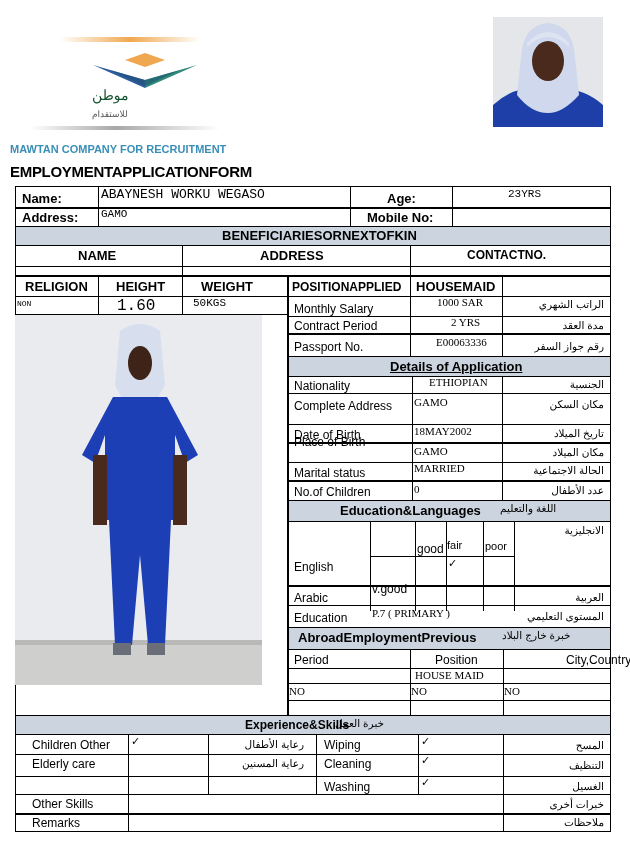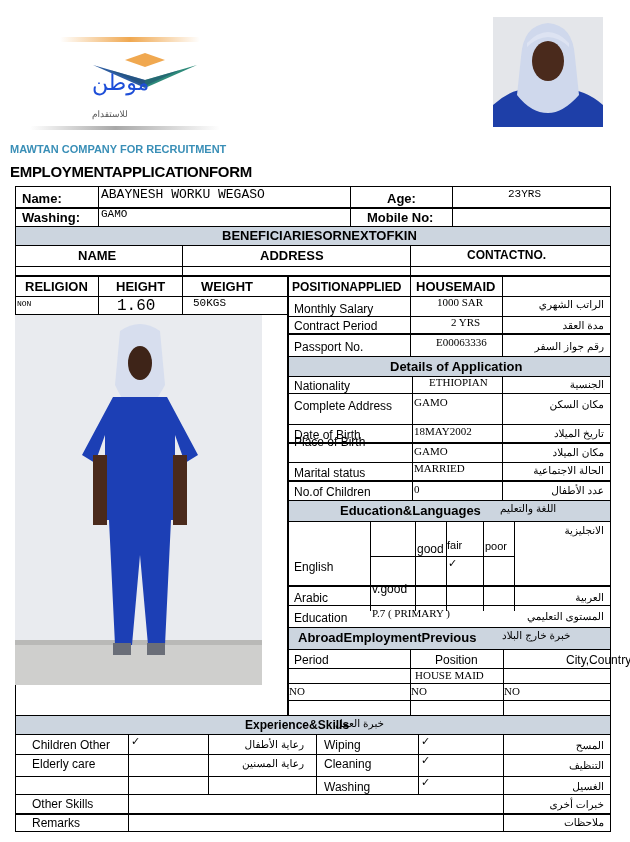--- a/index.html
+++ b/index.html
@@ -14,21 +14,21 @@
   .vl2 { position: absolute; background: #000; width: 2px; }
   .t { position: absolute; white-space: nowrap; line-height: 1; }
   .ar { direction: rtl; text-align: right; }
 
   
   .logo-wrap { left: 30px; top: 30px; width: 190px; height: 105px; }
   .logo-bar-top { left: 30px; top: 7px; width: 140px; height: 5px; border-radius: 3px;
     background: linear-gradient(90deg, rgba(240,170,80,0) 0%, #f0a850 50%, rgba(240,170,80,0) 100%); }
   .logo-bar-bot { left: 0; top: 96px; width: 190px; height: 4px; border-radius: 2px;
     background: linear-gradient(90deg, rgba(150,150,150,0) 0%, #a8a8a8 45%, rgba(150,150,150,0) 100%); }
-  .logo-ar1 { left: 62px; top: 42px; font-size: 22px; color: #1d4ed8; direction: rtl; }
+  .logo-ar1 { left: 62px; top: 58px; font-size: 14px; color: #14532d; direction: rtl; }
   .logo-ar2 { left: 62px; top: 80px; font-size: 9px; color: #555; direction: rtl; }
 
   .company { left: 10px; top: 144px; font-size: 11px; font-weight: bold; color: #3a8fb7; }
   .form-title { left: 10px; top: 164px; font-size: 15px; font-weight: bold; letter-spacing: -0.3px; }
 
   .photo-small { left: 493px; top: 17px; width: 110px; height: 110px; background: #e6e8ec; overflow: hidden; }
   .photo-big { left: 15px; top: 315px; width: 247px; height: 370px; background: #e8eaee; overflow: hidden; }
 
   .lbl-b { font-weight: bold; font-size: 13px; }
   .sec-title { font-weight: bold; font-size: 13px; }
@@ -72,21 +72,21 @@
 <div class="vl" style="left:98px;top:186px;height:40px;"></div>
 <div class="vl" style="left:350px;top:186px;height:40px;"></div>
 <div class="vl" style="left:452px;top:186px;height:40px;"></div>
 <div class="vl" style="left:610px;top:186px;height:40px;"></div>
 
 <div class="t lbl-b" style="left:22px;top:192px;">Name:</div>
 <div class="t serif" style="left:101px;top:188px;font-size:13px;">ABAYNESH WORKU  WEGASO</div>
 <div class="t lbl-b" style="left:387px;top:192px;">Age:</div>
 <div class="t serif" style="left:508px;top:189px;font-size:11px;">23YRS</div>
 
-<div class="t lbl-b" style="left:22px;top:211px;">Washing:</div>
+<div class="t lbl-b" style="left:22px;top:211px;">Address:</div>
 <div class="t serif" style="left:101px;top:209px;font-size:11px;">GAMO</div>
 <div class="t lbl-b" style="left:367px;top:211px;">Mobile No:</div>
 <div class="t serif" style="left:458px;top:209px;font-size:11px;"></div>
 
 <div class="abs hdr-fill" style="left:15px;top:226px;width:595px;height:19px;"></div>
 <div class="hl" style="left:15px;top:226px;width:595px;"></div>
 <div class="t sec-title" style="left:222px;top:229px;">BENEFICIARIESORNEXTOFKIN</div>
 <div class="hl" style="left:15px;top:245px;width:595px;"></div>
 <div class="vl" style="left:15px;top:226px;height:50px;"></div>
 <div class="vl" style="left:610px;top:226px;height:50px;"></div>
@@ -141,21 +141,21 @@
 <div class="t cell" style="left:294px;top:320px;">Contract Period</div>
 <div class="t val" style="left:451px;top:317px;">2 YRS</div>
 <div class="t arx ar" style="right:26px;top:320px;">مدة العقد</div>
 <div class="hl2" style="left:288px;top:333px;width:322px;"></div>
 <div class="t cell" style="left:294px;top:341px;">Passport No.</div>
 <div class="t val" style="left:436px;top:337px;">E00063336</div>
 <div class="t arx ar" style="right:26px;top:341px;">رقم جواز السفر</div>
 
 <div class="abs hdr-fill" style="left:289px;top:356px;width:321px;height:20px;"></div>
 <div class="hl" style="left:288px;top:356px;width:322px;"></div>
-<div class="t sec-title" style="left:390px;top:360px;">Details of Application</div>
+<div class="t sec-title" style="left:390px;top:360px;text-decoration:underline;">Details of Application</div>
 <div class="hl" style="left:288px;top:376px;width:322px;"></div>
 
 <div class="vl" style="left:412px;top:376px;height:125px;"></div>
 <div class="vl" style="left:502px;top:376px;height:125px;"></div>
 
 <div class="t cell" style="left:294px;top:380px;">Nationality</div>
 <div class="t val" style="left:429px;top:377px;">ETHIOPIAN</div>
 <div class="t arx ar" style="right:26px;top:379px;">الجنسية</div>
 <div class="hl" style="left:288px;top:393px;width:322px;"></div>
 

